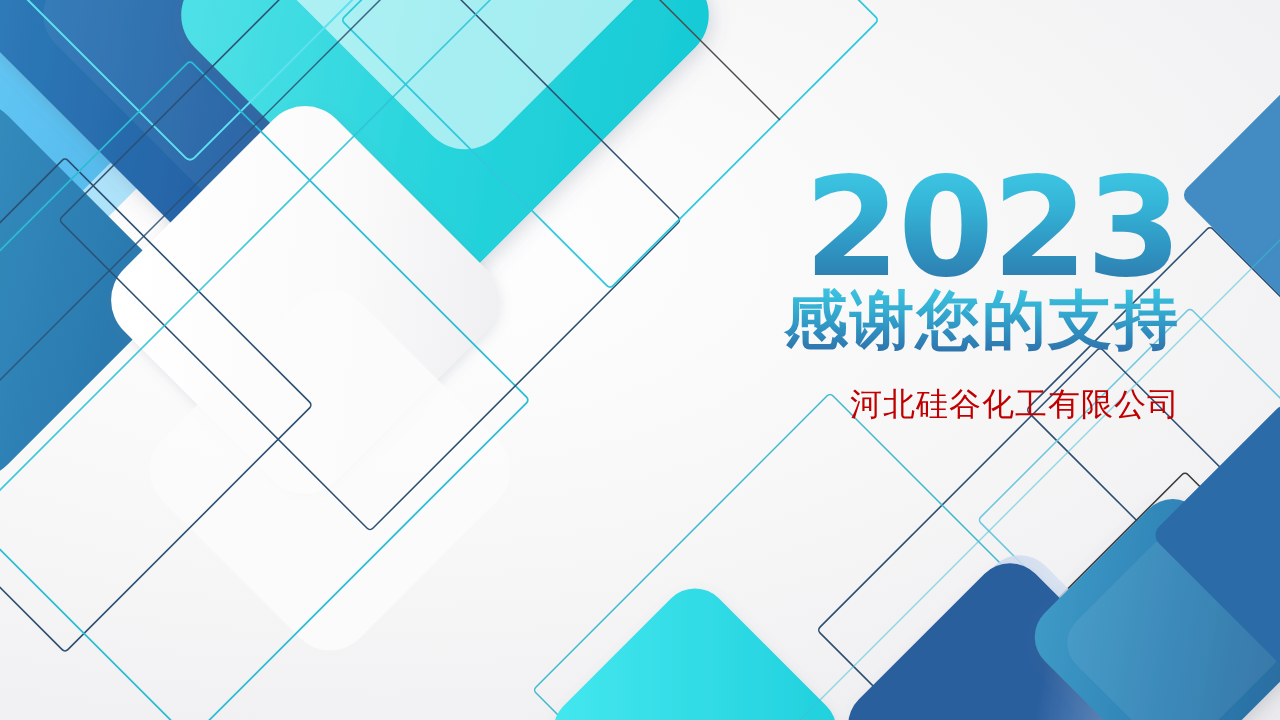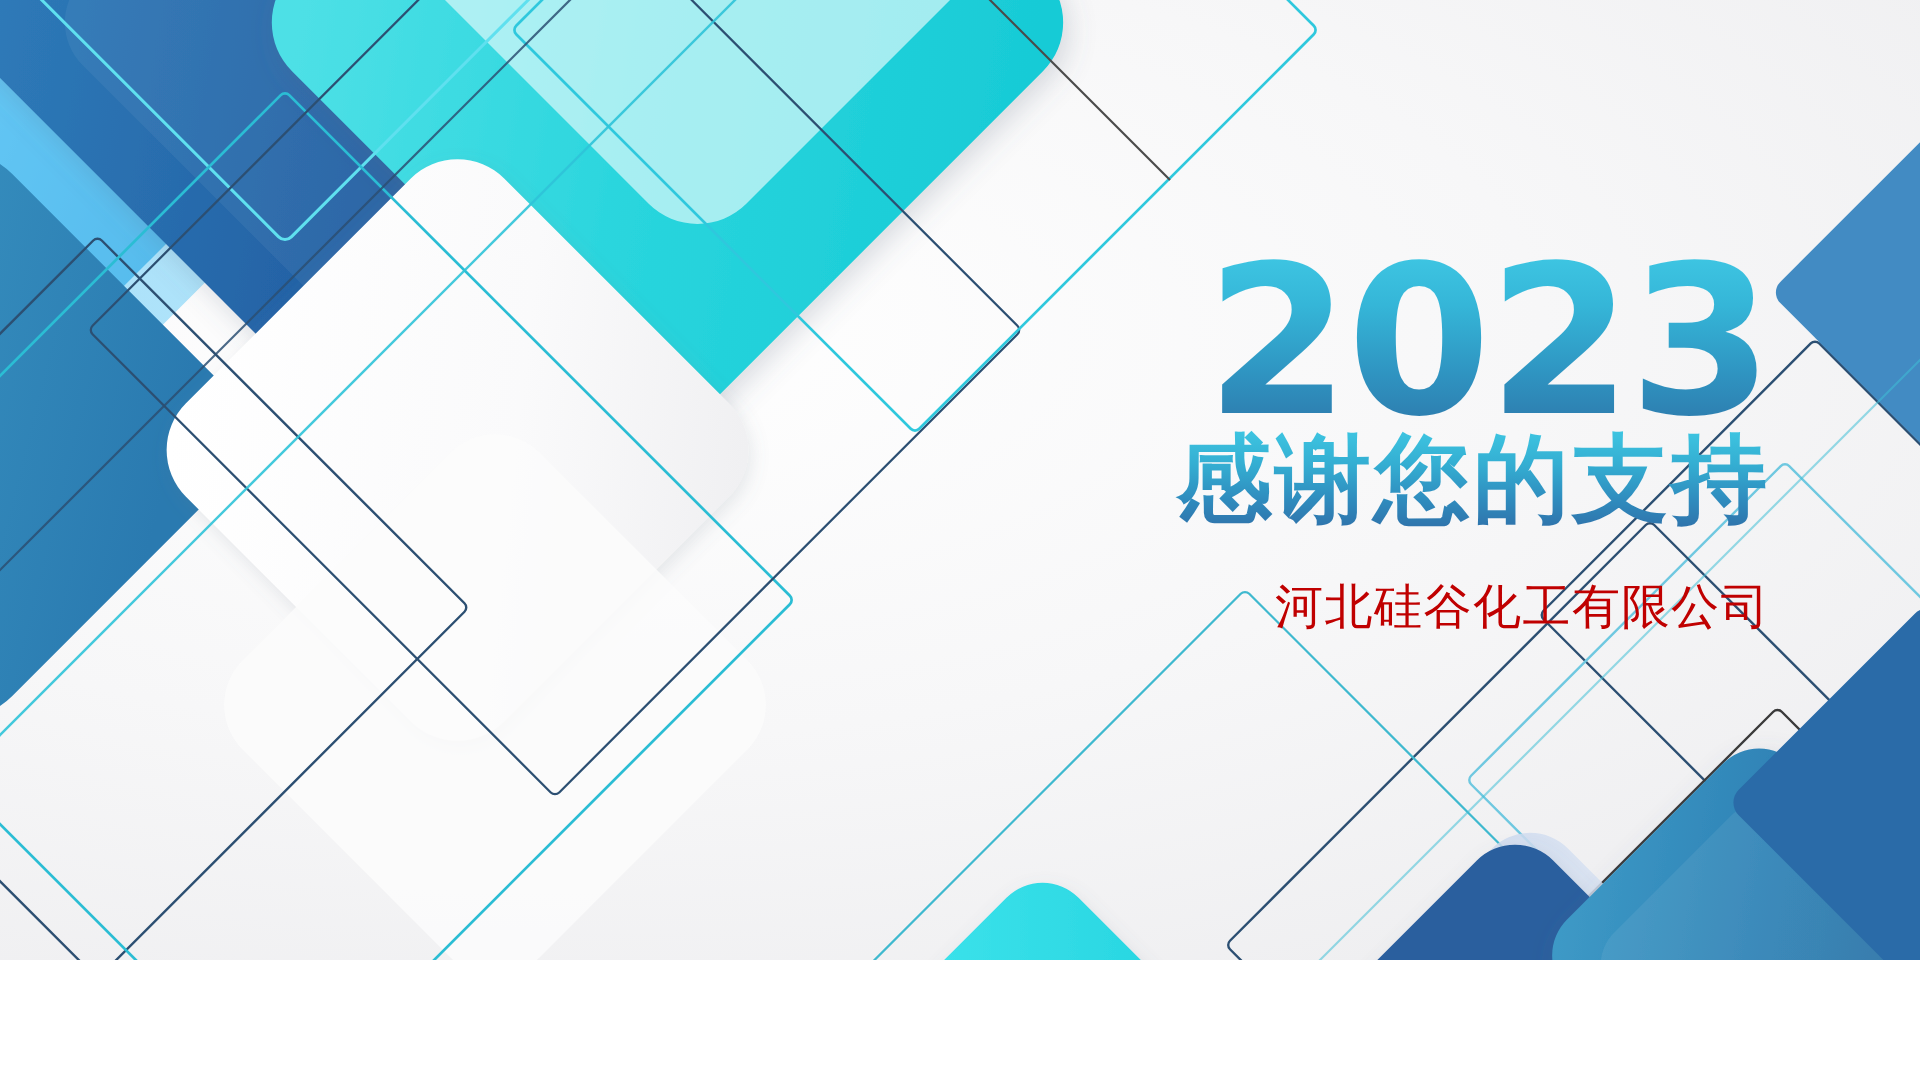--- a/index.html
+++ b/index.html
@@ -1,21 +1,21 @@
 <!DOCTYPE html>
 <html><head>
 <meta charset="utf-8">
 <style>
   * { margin:0; padding:0; box-sizing:border-box; }
   html, body {
     width:1280px; height:720px; overflow:hidden;
     font-family:"Liberation Sans", sans-serif;
   }
   #slide {
-    position:relative; width:1280px; height:640px;
+    position:relative; width:1280px; height:720px;
     background:
       radial-gradient(120% 100% at 30% 35%, #ffffff 0%, #f7f7f8 42%, #eeeef0 78%, #e9e9ec 100%);
     overflow:hidden;
   }
 
   
   #deco { position:absolute; inset:0; width:1280px; height:720px; }
 
   
   .text-block {

